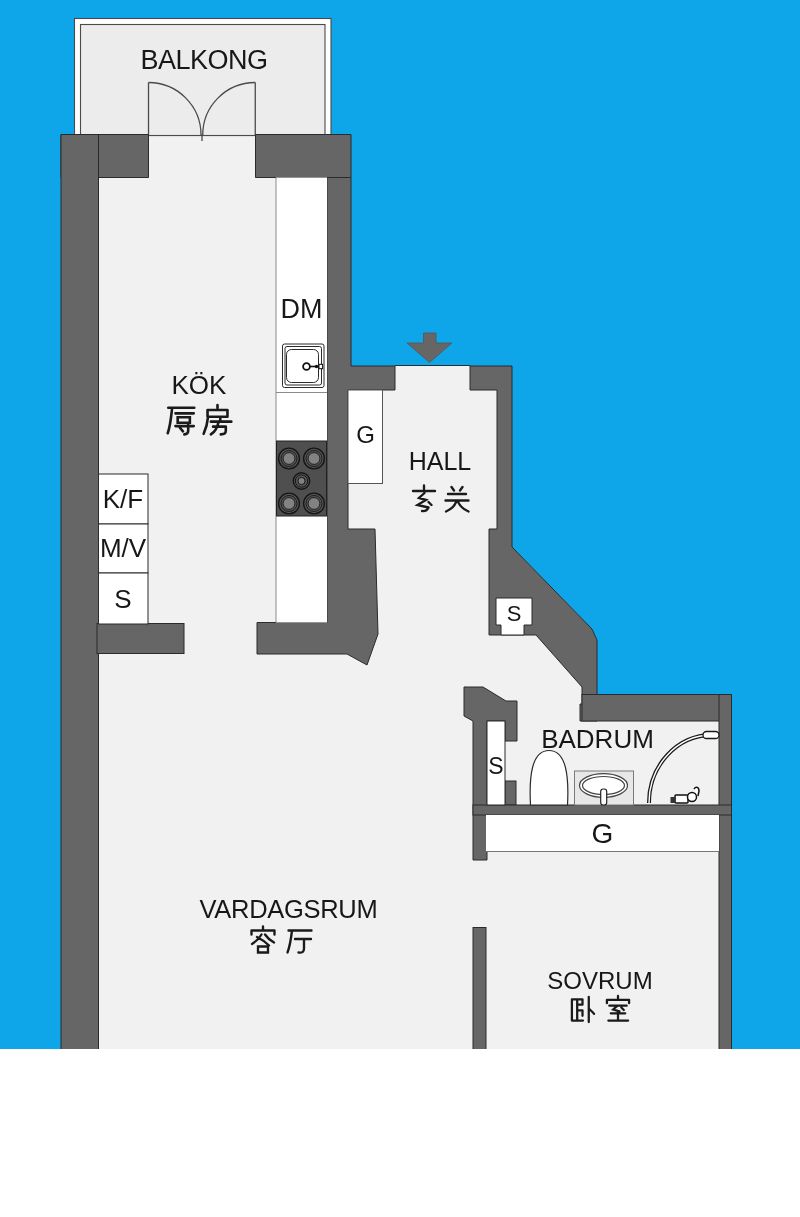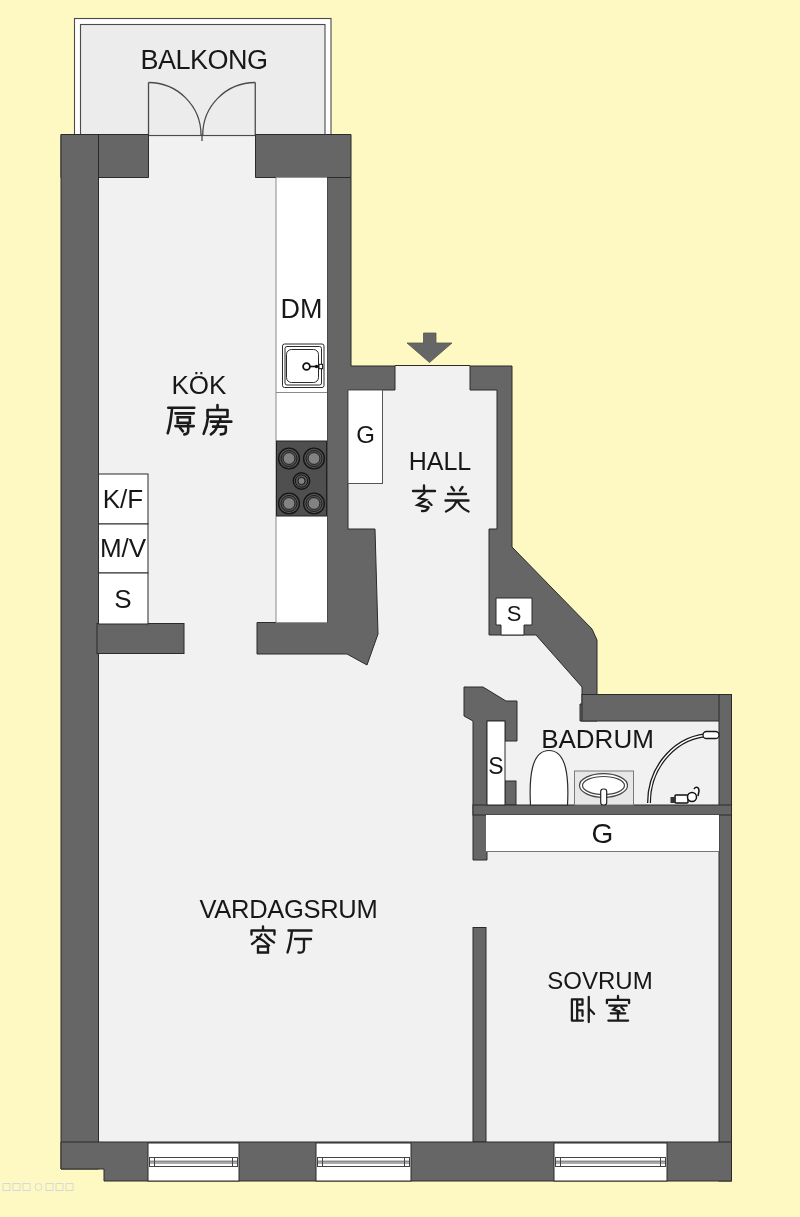--- a/index.html
+++ b/index.html
@@ -1,16 +1,16 @@
 <!DOCTYPE html>
 <html><head>
 <meta charset="utf-8">
 <style>
   html,body{margin:0;padding:0;background:#ffffff;}
-  .wrap{position:relative;width:800px;height:1217px;background:#fef9c3;overflow:hidden;}
+  .wrap{position:relative;width:800px;height:1049px;background:#0ea5e9;overflow:hidden;}
   text{font-family:"Liberation Sans",sans-serif;fill:#171717;}
 </style>
 </head>
 <body>
 <div class="wrap">
 <svg width="800" height="1217" viewBox="0 0 800 1217">
 
 <polygon points="61,134.5 351,134.5 351,366 512,366 512,547 592,629 597,640 597,694.5 731.5,694.5 731.5,1181 104,1181 104,1169 61,1169" fill="#f1f1f1" stroke="none"></polygon>
 
 <rect x="74.5" y="18.5" width="256.5" height="117" fill="#ffffff" stroke="#4a4a4a" stroke-width="1.1"></rect>

